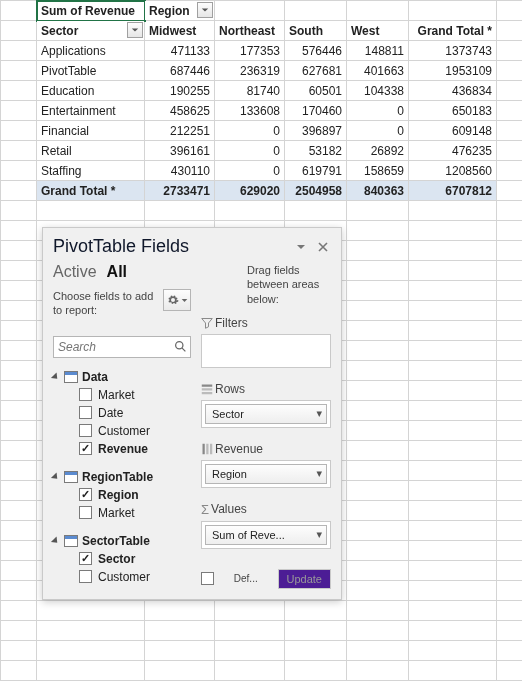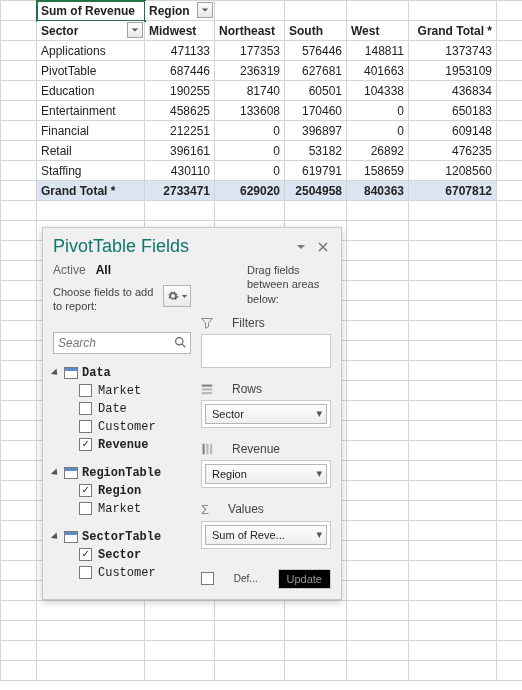--- a/index.html
+++ b/index.html
@@ -62,38 +62,38 @@
     box-shadow: 0 2px 8px rgba(0,0,0,0.2);
     padding: 8px 10px 10px 10px;
   }
   .pane-title-row {
     display: flex;
     align-items: center;
     margin-bottom: 6px;
   }
   .pane-title {
     font-size: 18px;
-    color: #0f766e;
+    color: #0f172a;
     flex: 1;
   }
   .pane-icn {
     width: 16px; height: 16px;
     display: flex; align-items: center; justify-content: center;
     color: #666;
     margin-left: 6px;
     cursor: pointer;
   }
   .pane-body {
     display: flex;
     gap: 10px;
   }
   .col-l { width: 138px; }
   .col-r { flex: 1; }
 
-  .tabs { display: flex; gap: 10px; font-size: 12px; margin-bottom: 8px; }
+  .tabs { display: flex; gap: 10px; font-size: 16px; margin-bottom: 8px; }
   .tabs .tab { color: #666; cursor: pointer; }
   .tabs .tab.active { color: #111; font-weight: bold; }
 
   .choose-row { display:flex; align-items:flex-start; gap:4px; margin-bottom:18px;}
   .choose-label { flex:1; color:#444; font-size:11px; line-height:1.3; }
   .gearbtn {
     width: 28px; height: 22px;
     border: 1px solid #b5b5b5;
     background: linear-gradient(#fdfdfd,#eaeaea);
     display:flex; align-items:center; justify-content:center;
@@ -116,21 +116,21 @@
     background: #fff;
   }
   .searchwrap .sicon {
     position: absolute; right: 3px; top: 3px;
     width:16px;height:16px;
     display:flex;align-items:center;justify-content:center;
     color:#555;
   }
 
   .tree { font-size: 12px; }
-  .tree .tnode { margin-bottom: 2px; font-family: Liberation Mono, monospace; }
+  .tree .tnode { margin-bottom: 2px; }
   .tree .thead {
     display: flex; align-items: center; gap: 4px;
     font-weight: bold;
     cursor: pointer;
     padding: 2px 0;
   }
   .tree .tchild {
     display: flex; align-items: center; gap: 6px;
     padding: 2px 0 2px 26px;
     cursor: pointer;
@@ -165,21 +165,21 @@
     content:"✓";
     font-size:11px;
     line-height:1;
     color:#222;
   }
 
   .drag-hint { font-size:11px; color:#444; line-height:1.3; margin-bottom:10px;margin-left:46px;}
 
   .area { margin-bottom: 14px; }
   .area-title {
-    display:flex; align-items:center; gap:19px;
+    display:flex; align-items:center; gap:2px;
     font-size:12px; color:#444; margin-bottom:4px;
   }
   .area-box {
     background:#fff;
     border:1px solid #c9c9c9;
     min-height: 34px;
     padding: 3px;
   }
   .area-box.small { min-height: 26px; }
   .fieldpill {
@@ -195,21 +195,21 @@
   .fieldpill .dd { color:#555; }
 
   .pane-footer {
     display:flex; align-items:center; gap:6px;
     margin-top: 6px;
     padding-top: 6px;
   }
   .pane-footer .deflbl { font-size:10px; color:#444; flex:1; white-space:nowrap; overflow:hidden; text-overflow:ellipsis;text-align:center;}
   .updatebtn {
     border:1px solid #c9c9c9;
-    background:#000000;
+    background:#4c1d95;
     color:#999;
     font-size:11px;
     padding: 3px 8px;
   }
   .emptyrows td { height:20px; }
 </style>
 </head>
 <body>
 
 <table class="grid">

